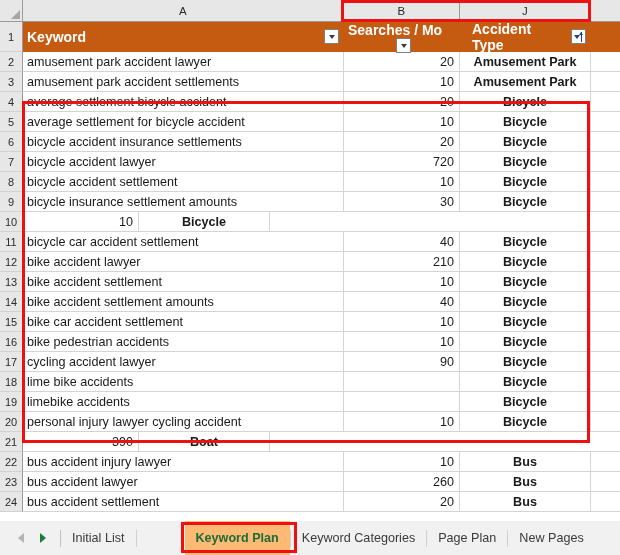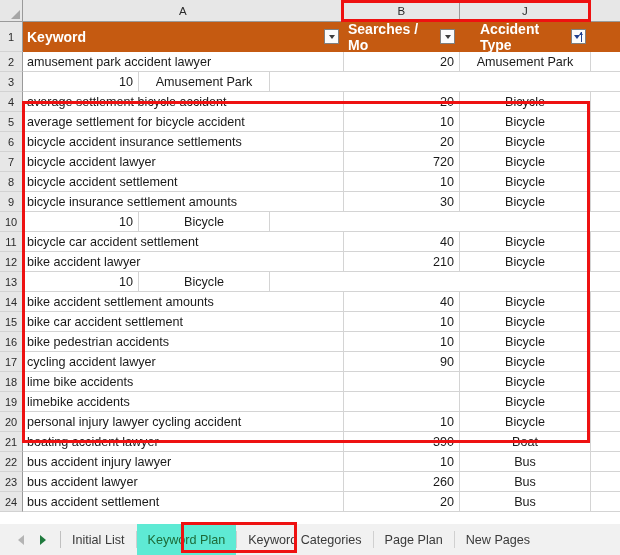--- a/index.html
+++ b/index.html
@@ -92,44 +92,44 @@
     color: #1a1a1a;
     display: flex;
     align-items: center;
     padding: 0 4px;
     overflow: hidden;
     white-space: nowrap;
     background: #ffffff;
   }
   .cell.c-a { width: 321px; justify-content: flex-start; }
   .cell.c-b { width: 116px; justify-content: flex-end; padding-right: 5px; }
-  .cell.c-j { width: 131px; justify-content: center; }
+  .cell.c-j { width: 131px; justify-content: center; font-weight: bold; }
   .cell.c-pad { flex: 1; border-right: none; }
 
   
   .hcell {
     background: #c55a11;
     border-right: 1px solid #c55a11;
     border-bottom: 1px solid #c55a11;
     color: #ffffff;
     font-weight: bold;
     font-size: 14px;
     display: flex;
     align-items: center;
     padding: 0 4px;
     height: 30px;
     position: relative;
   }
   .hcell.c-a { width: 321px; justify-content: flex-start; }
-  .hcell.c-b { width: 116px; justify-content: flex-start; }
+  .hcell.c-b { width: 116px; justify-content: flex-start; flex-direction: column; }
   .hcell.c-j { width: 131px; justify-content: center; }
   .hcell.c-pad { flex: 1; border-right: none; }
 
   .hcell .lbl { margin-right: auto; }
-  .hcell.c-j .lbl { margin: 16px; }
+  .hcell.c-j .lbl { margin: 8px; }
 
   
   .filter-btn {
     width: 15px; height: 15px;
     background: #fbfbfb;
     border: 1px solid #7f7f7f;
     display: flex;
     align-items: center;
     justify-content: center;
     flex: none;
@@ -172,21 +172,21 @@
   #redbox-cols  { left: 341px; top: 0px;   width: 250px; height: 22px; }
   #redbox-data  { left: 22px;  top: 101px; width: 568px; height: 342px; }
   #redbox-tab   { left: 181px; top: 522px; width: 116px; height: 31px; }
 
   
   .tabbar {
     position: absolute;
     left: 0; top: 520px;
     width: 620px; height: 35px;
     background: #f1f1f1;
-    border-top: 4px solid #7f1d1d;
+    border-top: 1px solid #7f1d1d;
     display: flex;
     align-items: center;
   }
   .tabbar::before {
     content: "";
     position: absolute;
     left: 0; top: -4px;
     width: 620px; height: 4px;
     background: #ffffff;
   }
@@ -214,22 +214,23 @@
     display: flex;
     align-items: center;
     padding: 0 11px;
     font-size: 12.6px;
     color: #3a3a3a;
     white-space: nowrap;
     background: #f1f1f1;
   }
   .tab.active {
     color: #1d6b38;
-    font-weight: normal;
-    background: #5eead4;
+    font-weight: bold;
+    background: #fdba74;
+    margin-left: 48px;
   }
   .tab-sep2 {
     width: 1px; height: 17px;
     background: #d0d0d0;
     flex: none;
   }
 </style>
 </head>
 <body>
 
@@ -274,20 +275,21 @@
     <div id="rows-host">
         <div class="row">
           <div class="rowhead">2</div>
           <div class="cell c-a">amusement park accident lawyer</div>
           <div class="cell c-b">20</div>
           <div class="cell c-j">Amusement Park</div>
           <div class="cell c-pad"></div>
         </div>
         <div class="row">
           <div class="rowhead">3</div>
+          <div class="cell c-a">amusement park accident settlements</div>
           <div class="cell c-b">10</div>
           <div class="cell c-j">Amusement Park</div>
           <div class="cell c-pad"></div>
         </div>
         <div class="row">
           <div class="rowhead">4</div>
           <div class="cell c-a">average settlement bicycle accident</div>
           <div class="cell c-b">20</div>
           <div class="cell c-j">Bicycle</div>
           <div class="cell c-pad"></div>
@@ -342,20 +344,21 @@
         </div>
         <div class="row">
           <div class="rowhead">12</div>
           <div class="cell c-a">bike accident lawyer</div>
           <div class="cell c-b">210</div>
           <div class="cell c-j">Bicycle</div>
           <div class="cell c-pad"></div>
         </div>
         <div class="row">
           <div class="rowhead">13</div>
+          <div class="cell c-a">bike accident settlement</div>
           <div class="cell c-b">10</div>
           <div class="cell c-j">Bicycle</div>
           <div class="cell c-pad"></div>
         </div>
         <div class="row">
           <div class="rowhead">14</div>
           <div class="cell c-a">bike accident settlement amounts</div>
           <div class="cell c-b">40</div>
           <div class="cell c-j">Bicycle</div>
           <div class="cell c-pad"></div>
@@ -397,21 +400,20 @@
         </div>
         <div class="row">
           <div class="rowhead">20</div>
           <div class="cell c-a">personal injury lawyer cycling accident</div>
           <div class="cell c-b">10</div>
           <div class="cell c-j">Bicycle</div>
           <div class="cell c-pad"></div>
         </div>
         <div class="row">
           <div class="rowhead">21</div>
-          <div class="cell c-a">boating accident lawyer</div>
           <div class="cell c-b">390</div>
           <div class="cell c-j">Boat</div>
           <div class="cell c-pad"></div>
         </div>
         <div class="row">
           <div class="rowhead">22</div>
           <div class="cell c-a">bus accident injury lawyer</div>
           <div class="cell c-b">10</div>
           <div class="cell c-j">Bus</div>
           <div class="cell c-pad"></div>

